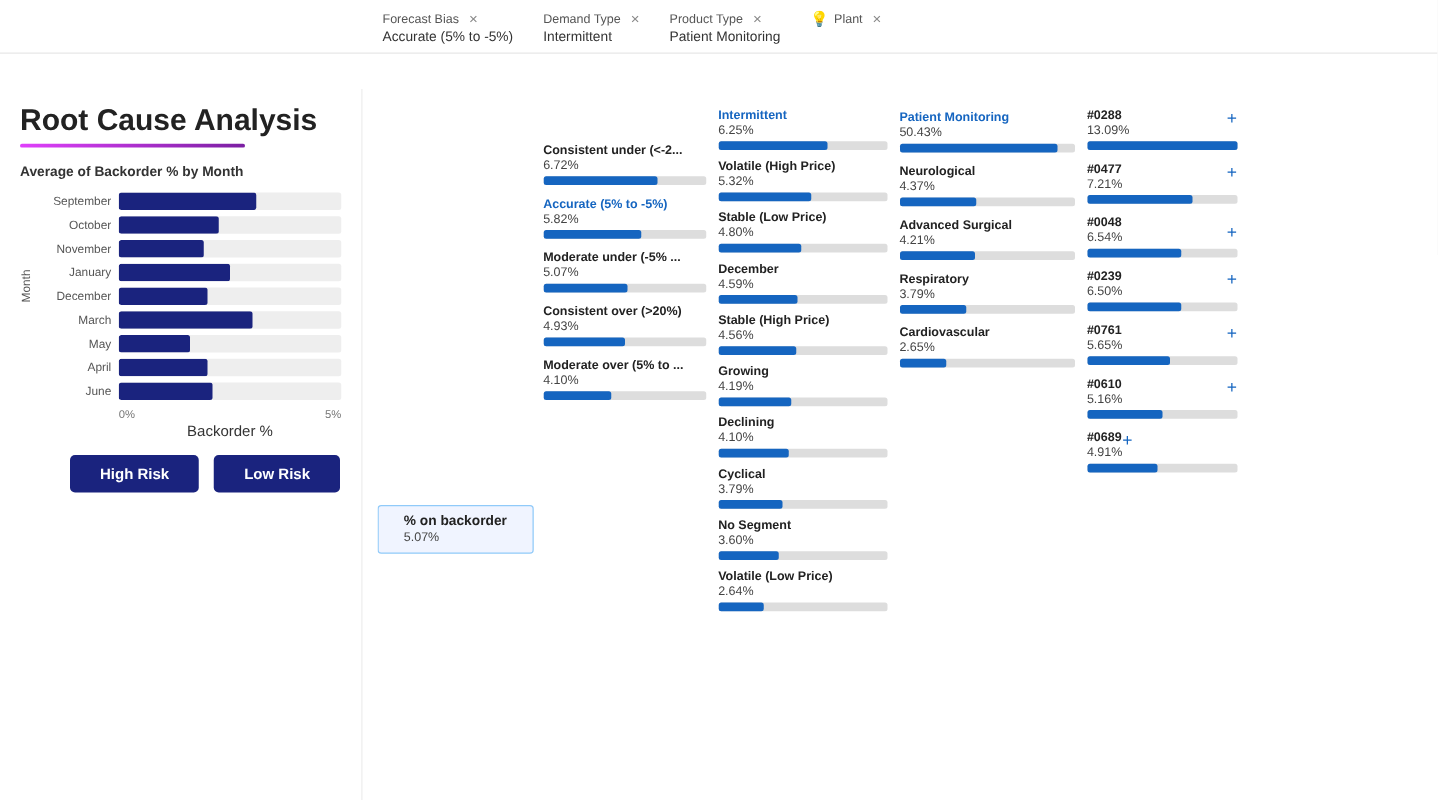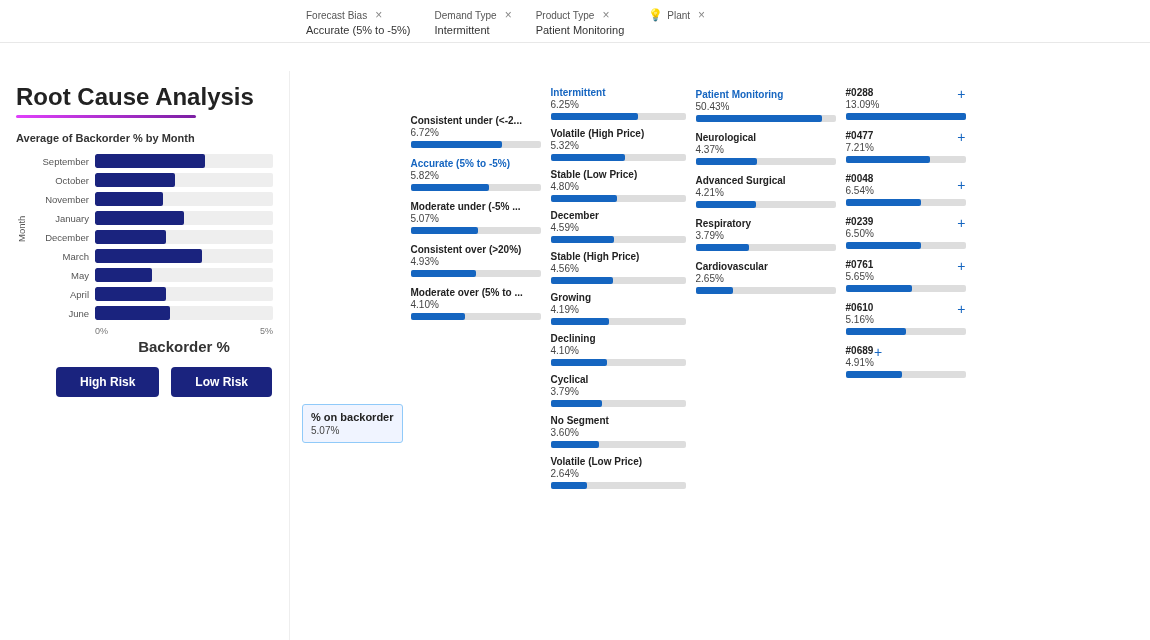--- a/index.html
+++ b/index.html
@@ -16,36 +16,36 @@
     .title-underline { width: 180px; height: 3px; background: linear-gradient(to right, #e040fb, #7b1fa2); border-radius: 2px; margin-bottom: 14px; }
     .chart-title { font-size: 11px; font-weight: 600; color: #333; margin-bottom: 10px; }
     .bar-chart { display: flex; flex-direction: column; gap: 5px; }
     .bar-row { display: flex; align-items: center; gap: 6px; }
     .bar-label { width: 60px; text-align: right; font-size: 9.5px; color: #555; flex-shrink: 0; }
     .bar-track { flex: 1; height: 14px; background: #eee; border-radius: 2px; overflow: hidden; }
     .bar-fill { height: 100%; background: #1a237e; border-radius: 2px; }
     .axis-area { display: flex; flex-direction: column; margin-top: 6px; padding-left: 66px; }
     .axis-ticks { display: flex; justify-content: space-between; padding-right: 0; }
     .axis-tick { font-size: 9px; color: #777; }
-    .axis-label { text-align: center; font-size: 15px; font-weight: 700; color: #333; margin-top: 2px; }
+    .axis-label { text-align: center; font-size: 12px; font-weight: 400; color: #333; margin-top: 2px; }
     .chart-wrapper { position: relative; display: flex; }
     .y-axis-label { font-size: 9.5px; color: #555; writing-mode: vertical-rl; transform: rotate(180deg); margin-right: 2px; display: flex; align-items: center; justify-content: center; }
     .right-panel { flex: 1; padding: 10px 12px; display: flex; flex-direction: column; overflow: hidden; }
     .sankey-area { flex: 1; position: relative; overflow: hidden; }
     .bottom-buttons { display: flex; gap: 12px; padding: 10px 0 8px 0; }
     .btn-risk { padding: 8px 24px; border-radius: 4px; border: none; font-size: 12px; font-weight: 600; cursor: pointer; color: white; }
     .btn-high { background: #1a237e; }
     .btn-low { background: #1a237e; }
     .node-box { margin-bottom: 6px; cursor: pointer; }
     .node-label { font-size: 10px; font-weight: 600; color: #222; line-height: 1.2; }
     .node-pct { font-size: 10px; color: #444; }
     .node-bar-track { height: 7px; background: #ddd; border-radius: 2px; margin-top: 3px; }
     .node-bar-fill { height: 100%; background: #1565c0; border-radius: 2px; }
     .plus-icon { color: #1565c0; font-size: 14px; cursor: pointer; float: right; line-height: 1; }
-    .root-node { background: #f0f4ff; border: 1px solid #90caf9; padding: 6px 8px; border-radius: 3px; margin-bottom: 8px; }
+    .root-node { background: #f0f4ff; border: 1px solid #90caf9; padding: 6px 20px; border-radius: 3px; margin-bottom: 8px; }
     .root-node .node-label { font-size: 11px; }
     .bold-node .node-label { font-weight: 700; color: #1565c0; }
     
     .filter-icon { font-size: 12px; color: #2196f3; }
   </style>
 </head>
 <body>
 
 <div class="main-container">
 

